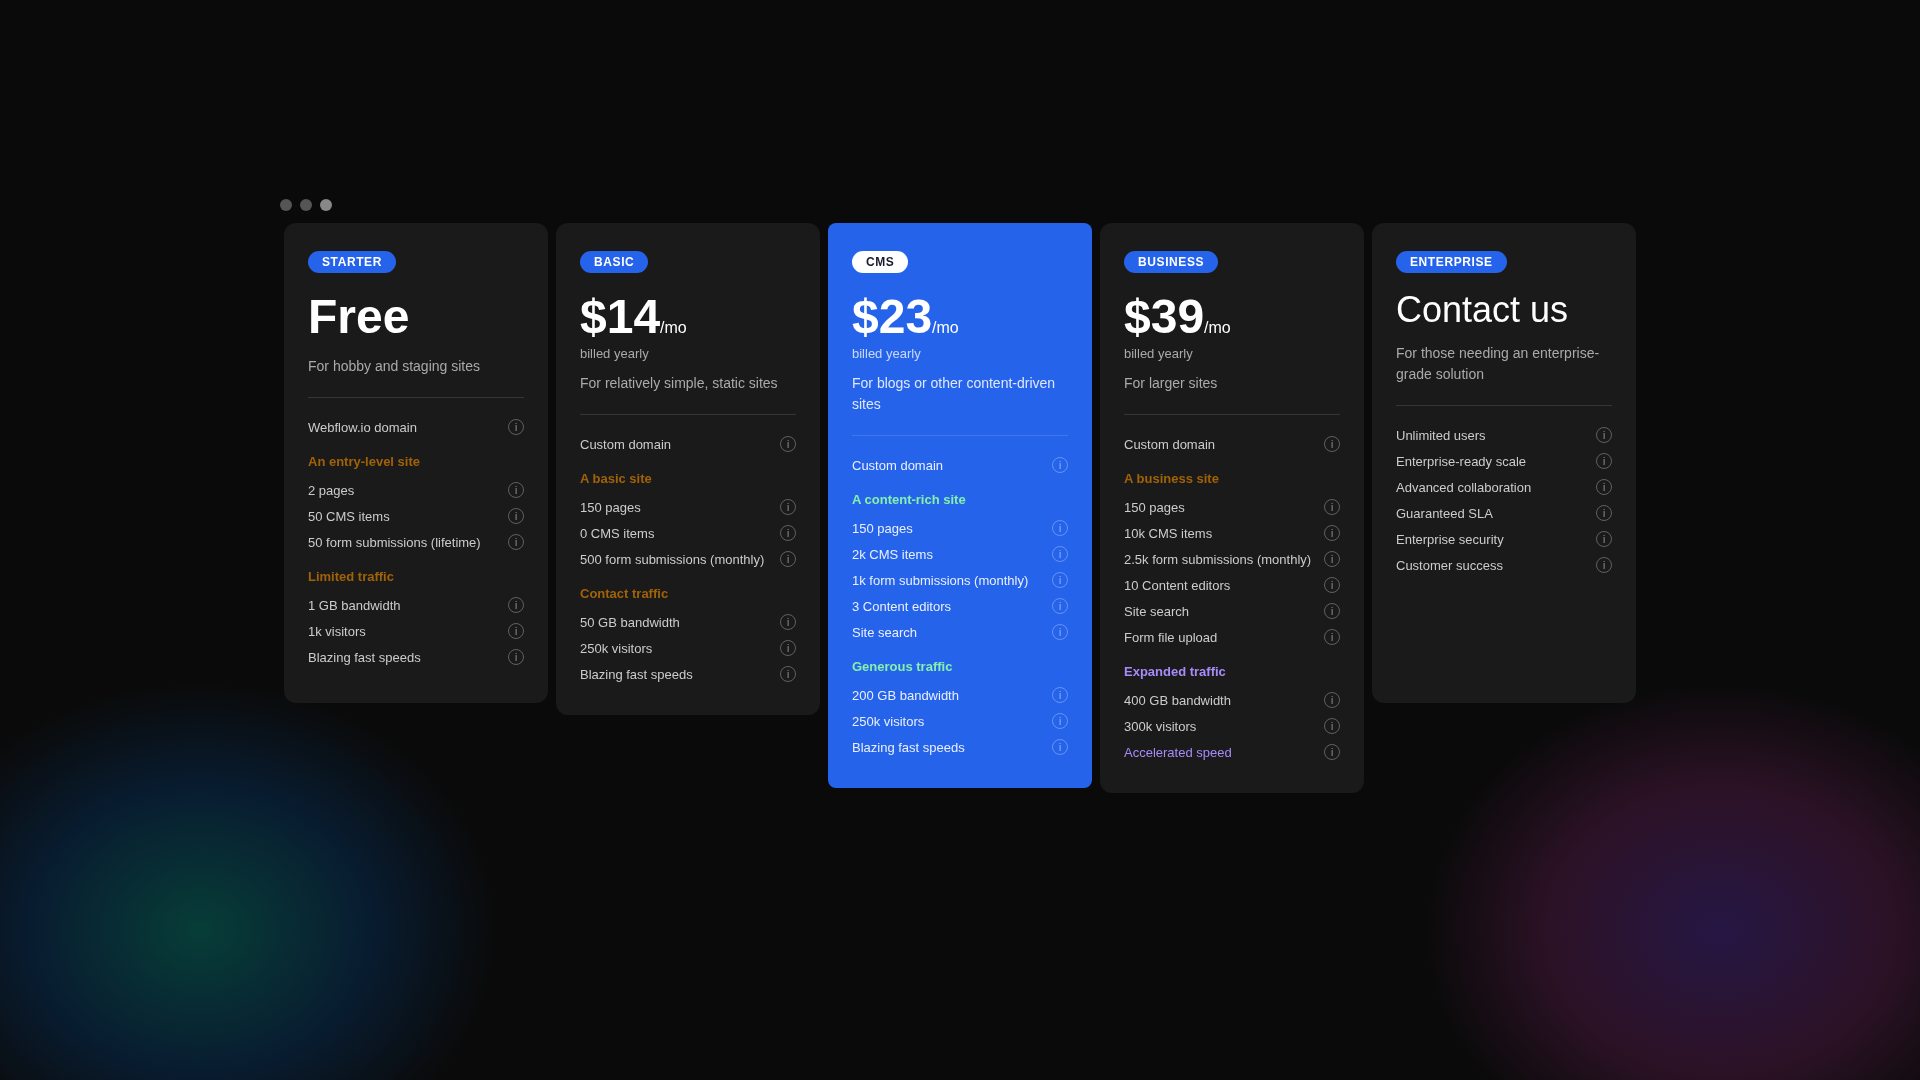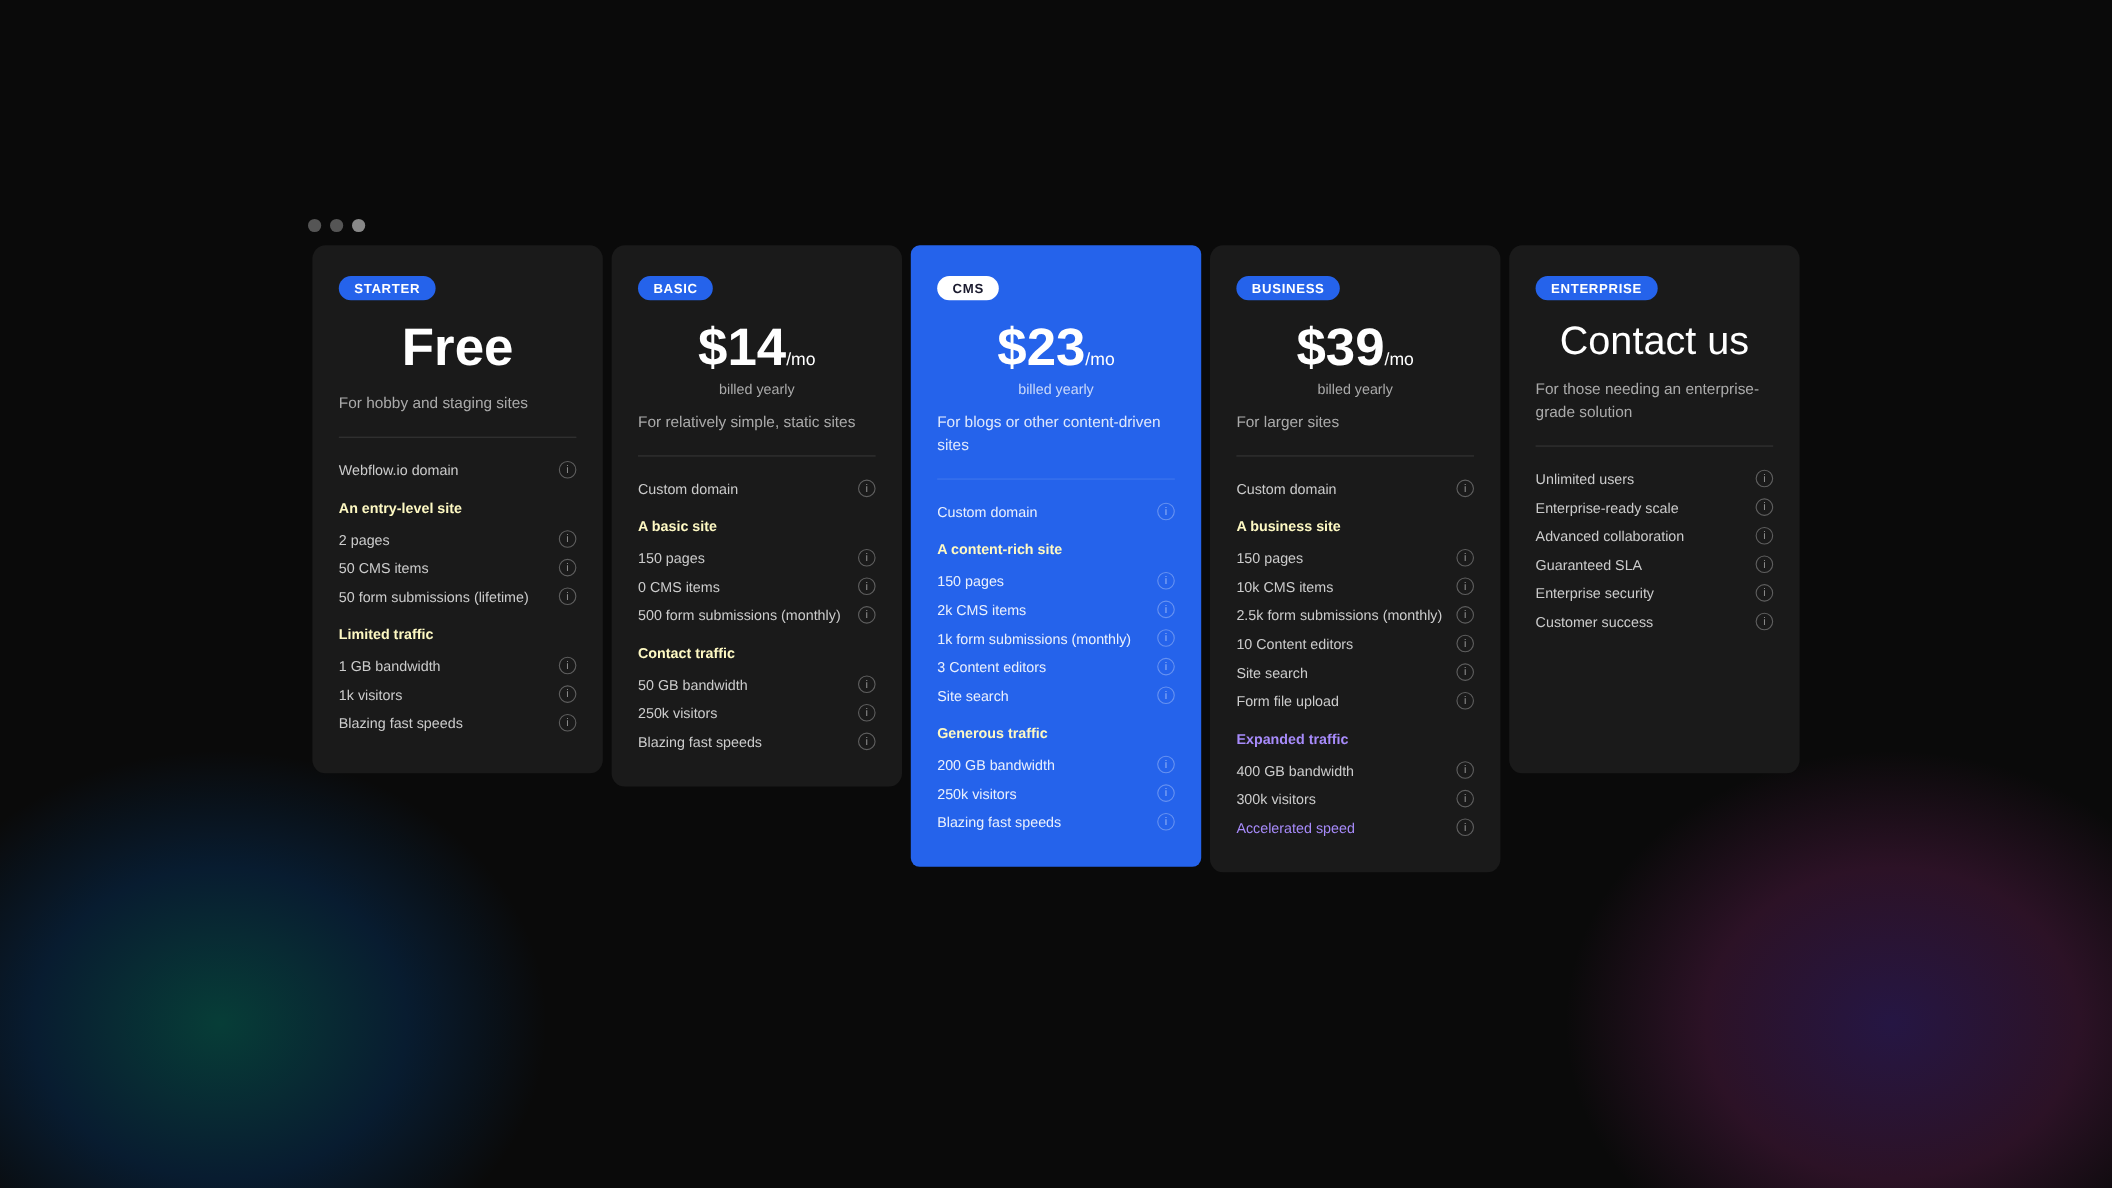--- a/index.html
+++ b/index.html
@@ -128,21 +128,20 @@
     }
     .badge-starter { background: #2563eb; color: #fff; }
     .badge-basic { background: #2563eb; color: #fff; }
     .badge-cms { background: #fff; color: #1a1a2e; }
     .badge-business { background: #2563eb; color: #fff; }
     .badge-enterprise { background: #2563eb; color: #fff; }
 
     
     .price-block {
       margin-bottom: 12px;
-      text-align: center;
     }
     .price-free {
       font-size: 48px;
       font-weight: 800;
       color: #fff;
     }
     .price-amount {
       font-size: 48px;
       font-weight: 800;
       color: #fff;
@@ -215,25 +214,25 @@
       font-size: 10px;
       color: rgba(255,255,255,0.5);
       flex-shrink: 0;
       cursor: pointer;
     }
 
     
     .traffic-title {
       font-size: 13px;
       font-weight: 600;
-      color: #fef9c3;
+      color: #a16207;
       margin-top: 14px;
       margin-bottom: 8px;
     }
-    .card.highlighted .traffic-title { color: #fef9c3; }
+    .card.highlighted .traffic-title { color: #86efac; }
     .business-traffic { color: #a78bfa !important; }
 
   </style>
 </head>
 <body>
 
 <div class="bg-glow-left"></div>
 <div class="bg-glow-right"></div>
 
 <div class="page-wrapper">

